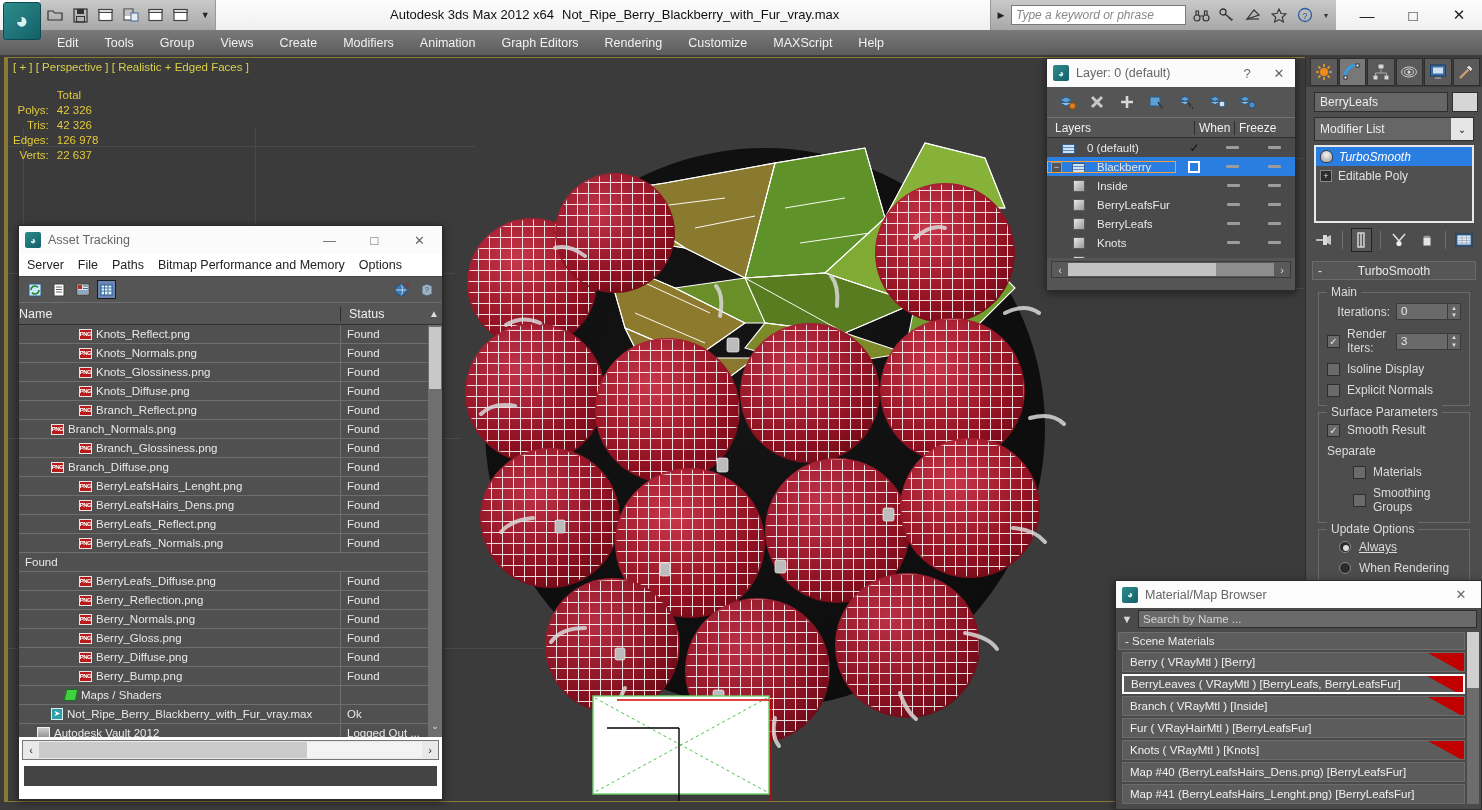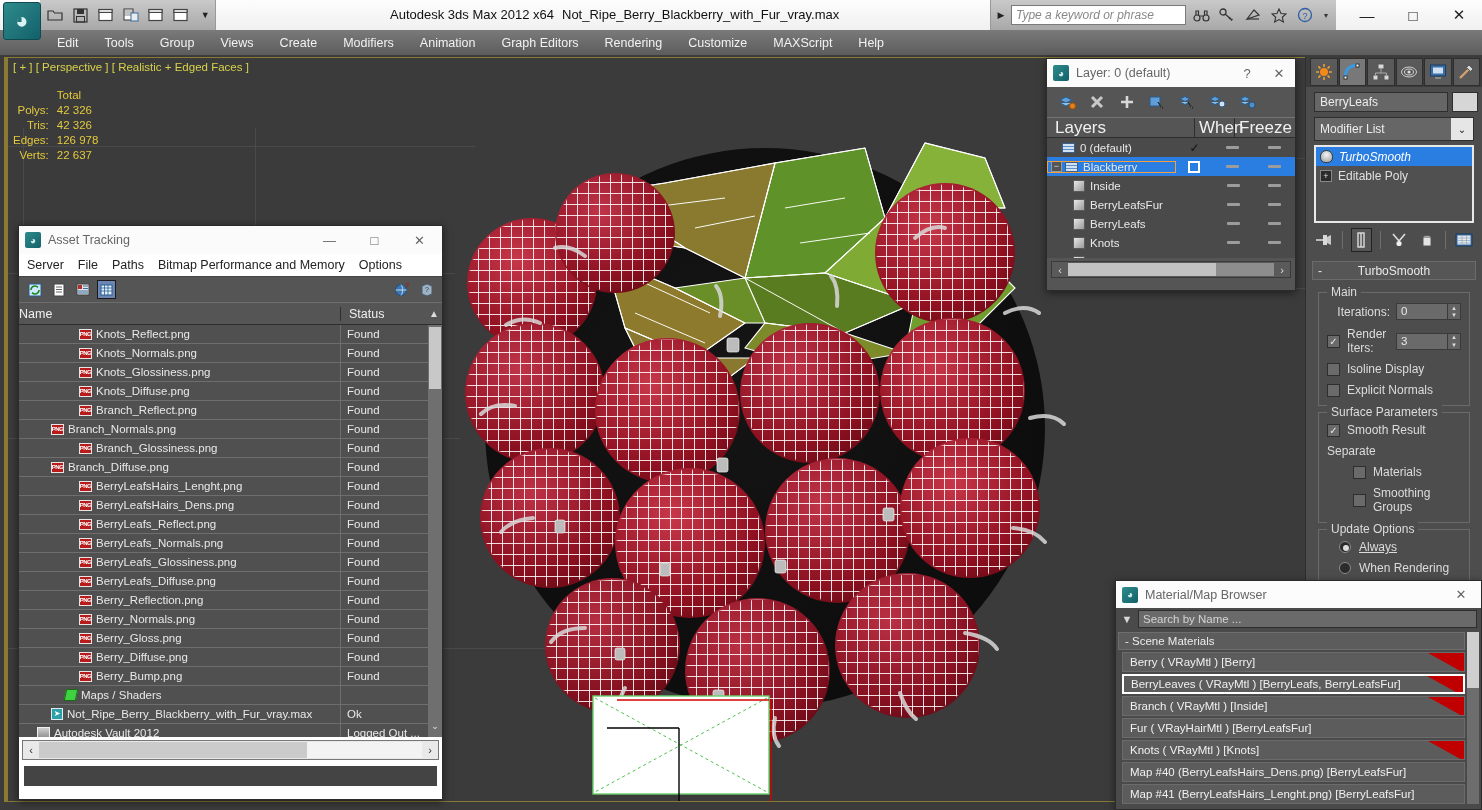--- a/index.html
+++ b/index.html
@@ -113,29 +113,29 @@
   .hb-th { position:absolute; left:0; top:0; width:268px; height:16px; background:#cbcbcb; }
   .at-foot { margin:4px 3px 3px 3px; height:24px; background:#444;
     border:2px solid #fff; }
 
   
   #layerdlg { left:1046px; top:58px; width:250px; height:233px; background:#555; }
   .ly-toolbar { height:30px; background:#555; display:flex; align-items:center;
     gap:10px; padding:0 10px; }
   .ly-ic { width:20px; height:20px; display:flex; align-items:center; justify-content:center; }
   .ly-head { display:flex; height:21px; background:#555; border-top:1px solid #747474;
-    border-bottom:1px solid #2e2e2e; align-items:center; font-size:17px; color:#f0f0f0; }
+    border-bottom:1px solid #2e2e2e; align-items:center; font-size:12px; color:#f0f0f0; }
   .ly-head .a { width:148px; padding-left:8px; border-right:1px solid #2e2e2e; }
   .ly-head .b { width:40px; padding-left:4px; border-right:1px solid #2e2e2e; }
   .ly-head .c { width:48px; padding-left:4px; }
   .ly-rows { height:120px; background:#4a4a4a; overflow:hidden; }
   .ly-row { display:flex; height:19px; align-items:center; font-size:11.5px; color:#e8e8e8; }
   .ly-row.sel { background:#2a7de1; }
-  .ly-row .nm { width:148px; display:flex; align-items:center; padding-left:6px;
-    white-space:nowrap; overflow:hidden; }
+  .ly-row .nm { width:148px; display:flex; align-items:flex-end; padding-left:6px;
+    white-space:nowrap; overflow:hidden;gap:7px; }
   .ly-row.sel .nm { outline:1px solid #f0a040; outline-offset:-1px; }
   .ly-row .hd { width:40px; display:flex; justify-content:center; }
   .ly-row .fz { width:48px; display:flex; justify-content:center; }
   .dash { width:13px; height:3px; background:#9c9c9c; border-radius:1px; }
   .layerico { width:13px; height:10px; margin-right:5px; flex:none;
     background:repeating-linear-gradient(0deg,#cfe3f5 0 2px,#5f8fc4 2px 3px); border:1px solid #3a5f8a; }
   .objico { width:12px; height:12px; margin-right:5px; flex:none;
     background:linear-gradient(135deg,#e8e8e8,#9a9a9a); border:1px solid #5a5a5a; }
   .expander { width:11px; height:11px; border:1px solid #9a9a9a; background:#555;
     color:#ddd; font-size:9px; line-height:9px; text-align:center; margin-right:3px; flex:none; }
@@ -634,24 +634,20 @@
           <div class="s">Found</div>
         </div>
         <div class="at-row">
           <div class="n" style="padding-left:60px">
             <span class="pngico">PNG</span>
             <span>BerryLeafs_Normals.png</span>
           </div>
           <div class="s">Found</div>
         </div>
         <div class="at-row">
-          <div class="n" style="padding-left:60px">
-            <span class="pngico">PNG</span>
-            <span>BerryLeafs_Glossiness.png</span>
-          </div>
           <div class="s">Found</div>
         </div>
         <div class="at-row">
           <div class="n" style="padding-left:60px">
             <span class="pngico">PNG</span>
             <span>BerryLeafs_Diffuse.png</span>
           </div>
           <div class="s">Found</div>
         </div>
         <div class="at-row">

